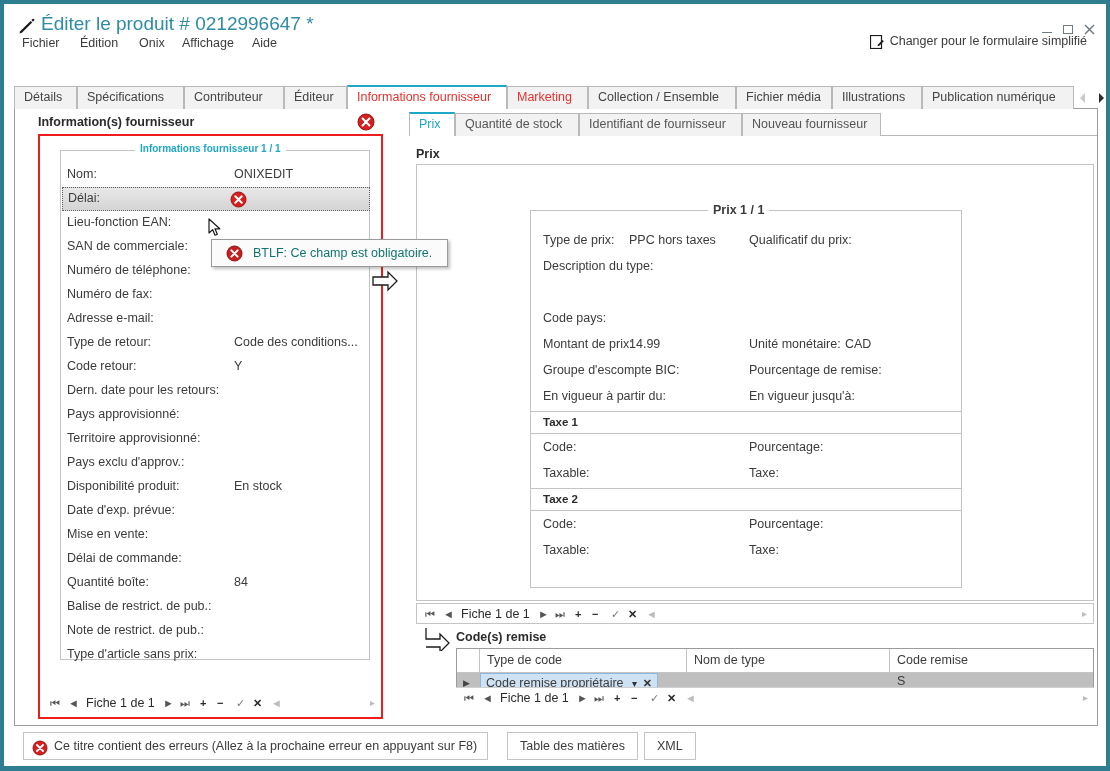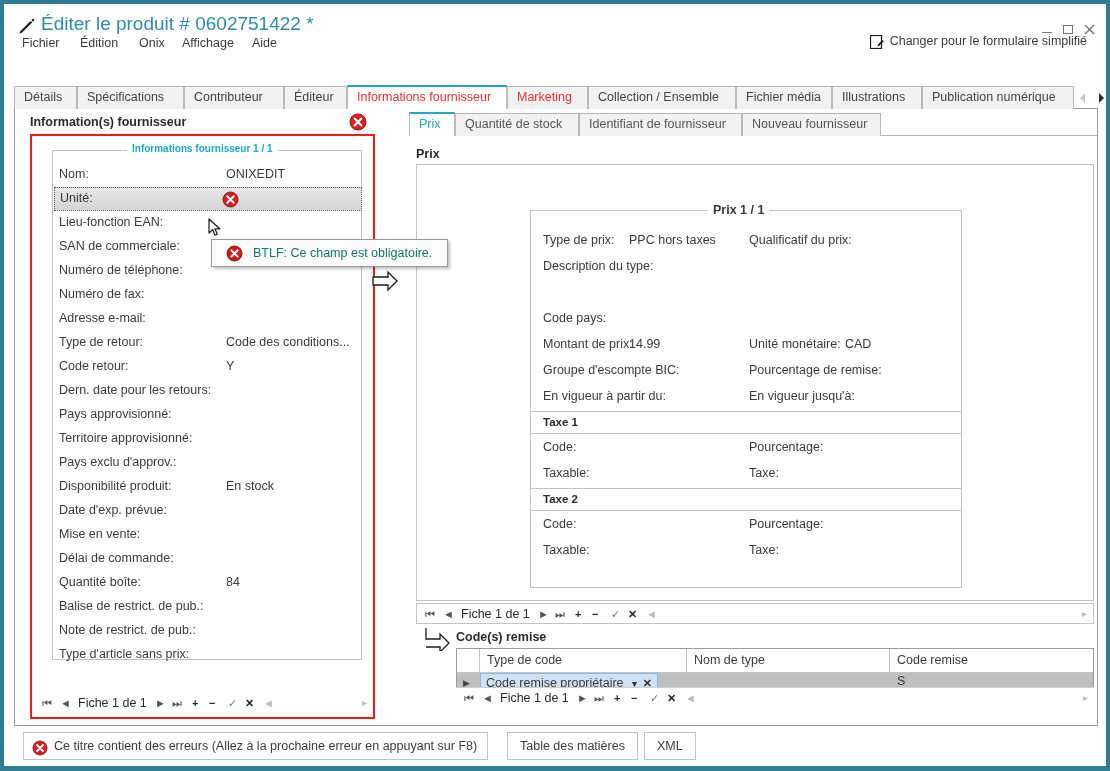--- a/index.html
+++ b/index.html
@@ -146,21 +146,21 @@
     width: 1084px; height: 617px;
     background: #ffffff;
     border-left: 1px solid #9c9c9c;
     border-right: 1px solid #9c9c9c;
     border-bottom: 1px solid #9c9c9c;
   }
 
   
   #left-section {
     position: absolute;
-    left: 4px; top: 0px; width: 372px; height: 615px;
+    left: 12px; top: 0px; width: 372px; height: 615px;
   }
   #left-heading {
     position: absolute;
     left: 11px; top: 6px;
     font-size: 12.5px; font-weight: bold; color: #2b2b2b;
   }
   #left-heading-error {
     position: absolute;
     left: 330px; top: 4px;
     width: 18px; height: 18px;
@@ -480,21 +480,21 @@
 <div id="window">
 <div id="window-inner">
 
   <div id="titlebar">
     <span id="pencil-icon">
       <svg width="18" height="18" viewBox="0 0 18 18">
         <path d="M2.2 14.2 L1.4 16.6 L3.9 15.8 L14.2 5.5 L12.6 3.9 Z" fill="#1b1b1b"></path>
         <path d="M13.4 3.1 L14.9 4.7 L16.0 3.6 C16.5 3.1 16.5 2.4 16.0 2.0 C15.6 1.6 14.9 1.6 14.5 2.0 Z" fill="#1b1b1b"></path>
       </svg>
     </span>
-    <div id="title-text">Éditer le produit # 0602751422 *</div>
+    <div id="title-text">Éditer le produit # 0212996647 *</div>
 
     <div id="btn-min" class="wbtn">
           <span class="glyph"></span>
         </div>
     <div id="btn-max" class="wbtn">
           <span class="glyph"></span>
         </div>
     <div id="btn-close" class="wbtn">
       <svg width="11" height="11" viewBox="0 0 11 11" style="margin-top:2px">
         <line x1="1" y1="1" x2="10" y2="10" stroke="#6d7a80" stroke-width="1.4"></line>
@@ -560,21 +560,21 @@
 
         <div id="supplier-fieldset">
           <div id="supplier-legend">Informations fournisseur 1 / 1</div>
 
           <div class="fieldrow" style="top:12px">
             <span class="lbl">Nom:</span>
             <span class="val">ONIXEDIT</span>
           </div>
 
           <div class="fieldrow selected" style="top:36px">
-            <span class="lbl">Unité:</span>
+            <span class="lbl">Délai:</span>
             <span style="position:absolute;left:167px;top:3px">
               <svg width="17" height="17" viewBox="0 0 17 17">
                 <circle cx="8.5" cy="8.5" r="7.5" fill="#d61f20" stroke="#9b1415" stroke-width="1"></circle>
                 <path d="M5.3 5.3 L11.7 11.7 M11.7 5.3 L5.3 11.7" stroke="#ffffff" stroke-width="2" stroke-linecap="round"></path>
               </svg>
             </span>
           </div>
 
           <div class="fieldrow" style="top:60px">
             <span class="lbl">Lieu-fonction EAN:</span>

